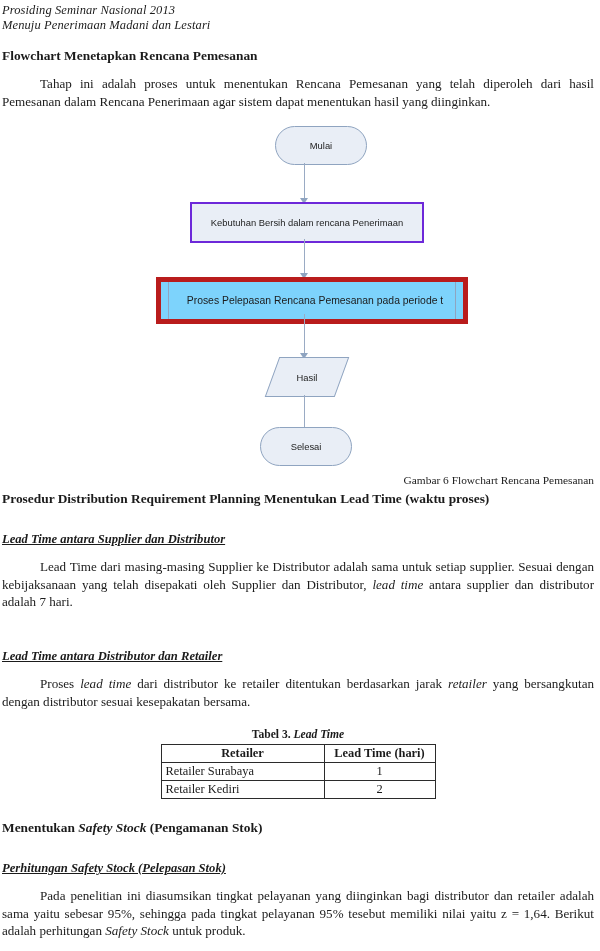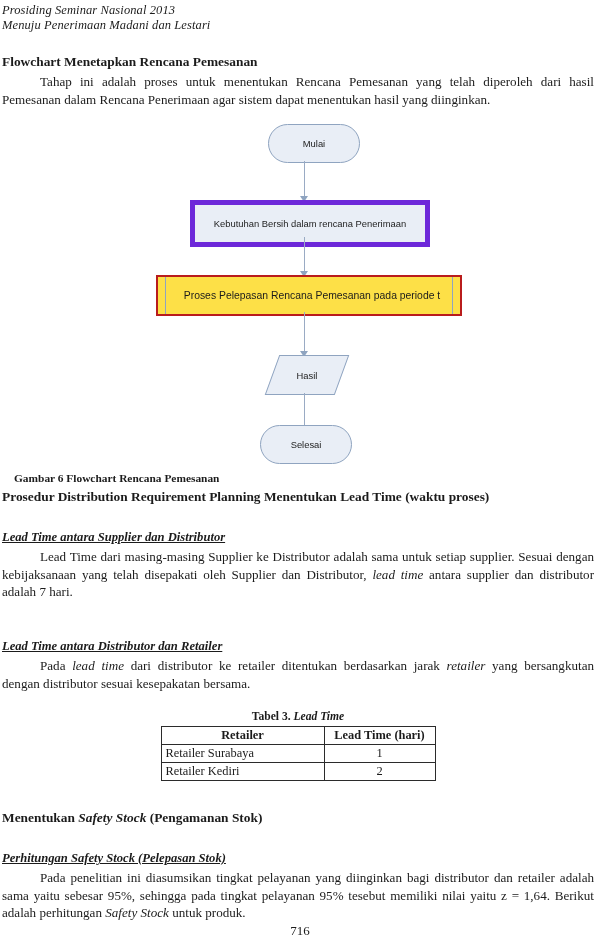--- a/index.html
+++ b/index.html
@@ -32,40 +32,40 @@
     letter-spacing: .1px;
     padding-top: 3px;
   }
   .runhead div { white-space: nowrap; }
 
   
   .h-bold {
     font-weight: bold;
     font-size: 13.4px;
     line-height: 17px;
-    margin-top: 20px;
+    margin-top: 14px;
   }
   .h-bold .it { font-style: italic; }
 
   .h-subitalic {
     font-style: italic;
     font-weight: bold;
     font-size: 12.6px;
     line-height: 16px;
     text-decoration: underline;
     margin-top: 24px;
     display: inline-block;
   }
 
   
   p.body {
     font-size: 13.1px;
     line-height: 17.6px;
     text-align: justify;
-    margin: 3px 0 0 0;
+    margin: 11px 0 0 0;
     text-indent: 38px;
     hyphens: none;
   }
   .it { font-style: italic; }
 
   
   .flow {
     position: relative;
     height: 345px;
     margin-top: 8px;
@@ -83,29 +83,29 @@
     background: #e9eef6;
     border: 1px solid #8fa4c0;
     border-radius: 22px;
     display: flex;
     align-items: center;
     justify-content: center;
   }
   .process {
     position: absolute;
     background: #e9eef6;
-    border: 5px solid #6d28d9;
+    border: 2px solid #6d28d9;
     display: flex;
     align-items: center;
     justify-content: center;
   }
   .predef {
     position: absolute;
-    background: #fde047;
-    border: 2px solid #b91c1c;
+    background: #7dd3fc;
+    border: 5px solid #b91c1c;
     display: flex;
     align-items: center;
     justify-content: center;
   }
   .predef .bar {
     position: absolute;
     top: 0;
     bottom: 0;
     width: 0;
     border-left: 1px solid #8fa4c0;
@@ -144,24 +144,24 @@
     position: absolute;
     width: 0;
     height: 0;
     border-left: 4.5px solid transparent;
     border-right: 4.5px solid transparent;
     border-top: 6px solid #8fa4c0;
   }
 
   .figcaption {
     position: absolute;
-    left: 12px;
+    left: 2px;
     right: 0;
-    text-align: left;
-    font-weight: bold;
+    text-align: right;
+    font-weight: normal;
     font-size: 11.4px;
   }
 
   
   .tablecap {
     text-align: center;
     font-size: 11.6px;
     font-weight: bold;
     margin-top: 18px;
   }
@@ -207,21 +207,21 @@
   <div class="runhead">
     <div>Prosiding Seminar Nasional 2013</div>
     <div>Menuju Penerimaan Madani dan Lestari</div>
   </div>
 
   <div class="h-bold">Flowchart Menetapkan Rencana Pemesanan</div>
   <p class="body">Tahap ini adalah proses untuk menentukan Rencana Pemesanan yang telah diperoleh dari hasil Pemesanan dalam Rencana Penerimaan agar sistem dapat menentukan hasil yang diinginkan.</p>
 
   <div class="flow">
 
-    <div class="terminator" style="left:266px; top:8px; width:90px; height:37px;align-items:center;">
+    <div class="terminator" style="left:273px; top:8px; width:90px; height:37px;align-items:center;">
       <span class="node-text">Mulai</span>
     </div>
 
     <div class="conn" style="left:302px; top:45px; height:38px;"></div>
     <div class="arrowhead" style="left:298px; top:80px;"></div>
 
     <div class="process" style="left:188px; top:84px; width:230px; height:37px;">
       <span class="node-text">Kebutuhan Bersih dalam rencana Penerimaan</span>
     </div>
 
@@ -258,21 +258,21 @@
   <div>
     <span class="h-subitalic">Lead Time antara Supplier dan Distributor</span>
   </div>
 
   <p class="body"><span>Lead Time dari masing-masing Supplier ke Distributor adalah sama untuk setiap supplier. Sesuai dengan kebijaksanaan yang telah disepakati oleh Supplier dan Distributor, </span><span class="it">lead time</span><span> antara supplier dan distributor adalah 7 hari.</span></p>
 
   <div style="margin-top:13px;">
     <span class="h-subitalic">Lead Time antara Distributor dan Retailer</span>
   </div>
 
-  <p class="body"><span>Pada </span><span class="it">lead time</span><span> dari distributor ke retailer ditentukan berdasarkan jarak </span><span class="it">retailer</span><span> yang bersangkutan dengan distributor sesuai kesepakatan bersama.</span></p>
+  <p class="body"><span>Proses </span><span class="it">lead time</span><span> dari distributor ke retailer ditentukan berdasarkan jarak </span><span class="it">retailer</span><span> yang bersangkutan dengan distributor sesuai kesepakatan bersama.</span></p>
 
   <div class="tablecap"><span>Tabel 3.</span>
     <span class="it">Lead Time</span></div>
 
   <table class="lead">
     <colgroup>
         <col class="c1">
         <col class="c2">
       </colgroup>
     <thead>
@@ -286,22 +286,21 @@
         <td class="name">Retailer Surabaya</td>
         <td class="val">1</td>
       </tr>
       <tr>
         <td class="name">Retailer Kediri</td>
         <td class="val">2</td>
       </tr>
     </tbody>
   </table>
 
-  <div class="h-bold" style="margin-top:28px;"><span>Menentukan </span><span class="it">Safety Stock</span><span> (Pengamanan Stok)</span></div>
+  <div class="h-bold" style="margin-top:20px;"><span>Menentukan </span><span class="it">Safety Stock</span><span> (Pengamanan Stok)</span></div>
 
   <div>
     <span class="h-subitalic">Perhitungan Safety Stock (Pelepasan Stok)</span>
   </div>
 
   <p class="body"><span>Pada penelitian ini diasumsikan tingkat pelayanan yang diinginkan bagi distributor dan retailer adalah sama yaitu sebesar 95%, sehingga pada tingkat pelayanan 95% tesebut memiliki nilai yaitu z = 1,64. Berikut adalah perhitungan </span><span class="it">Safety Stock</span><span> untuk produk.</span></p>
 
-  <div class="pagenum">716</div>
 </div>
 
 </body></html>

